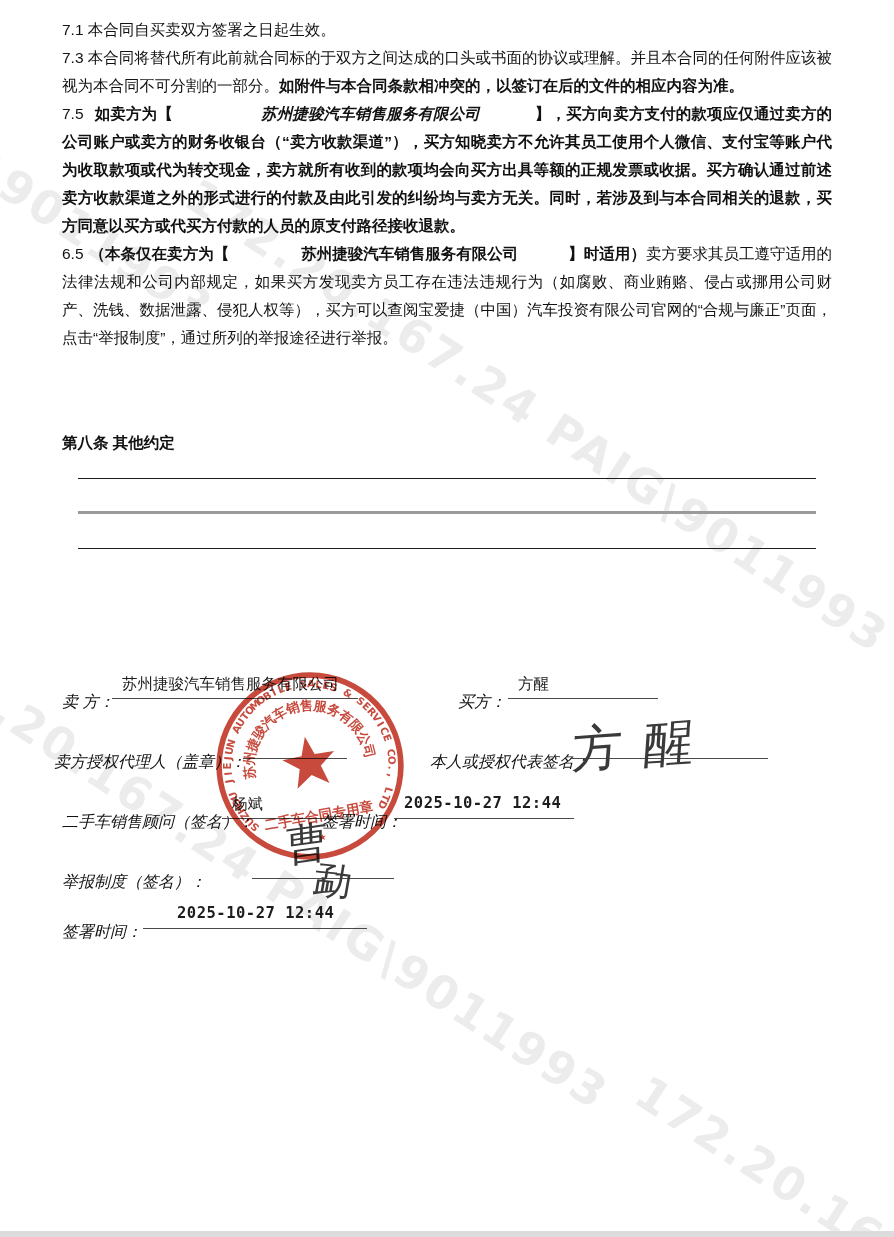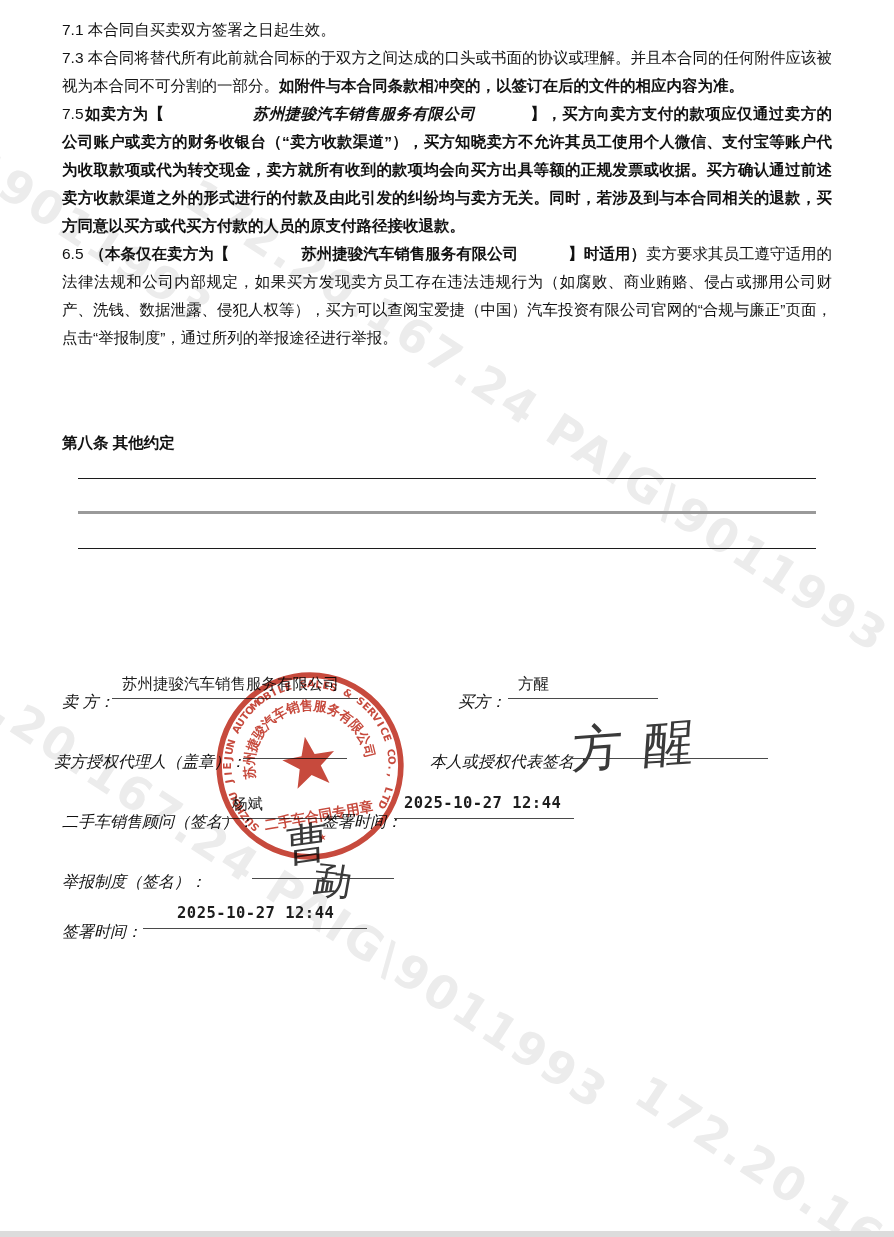--- a/index.html
+++ b/index.html
@@ -21,21 +21,21 @@
   .wm.b2{left:205px;top:168px;}
   .wm.b3{left:-75px;top:625px;}
   .wm.b4{left:655px;top:1065px;}
   
   .clauses{
     position:absolute;left:62px;top:16px;width:770px;z-index:2;
     font-size:15.5px;line-height:28px;
   }
   .clause{margin:0;text-align:justify;}
   .clause .num{margin-right:6px;}
-  .clause .num-tight{margin-right:1px;}
+  .clause .num-tight{margin-right:11px;}
   .b{font-weight:700;}
   .bi{font-weight:700;font-style:italic;}
   .gap-a{display:inline-block;width:88px;}
   .gap-b{display:inline-block;width:55px;}
   .gap-c{display:inline-block;width:72px;}
   .gap-d{display:inline-block;width:50px;}
   
   .section8{
     position:absolute;left:62px;top:433px;z-index:2;
     font-size:15.5px;font-weight:700;

